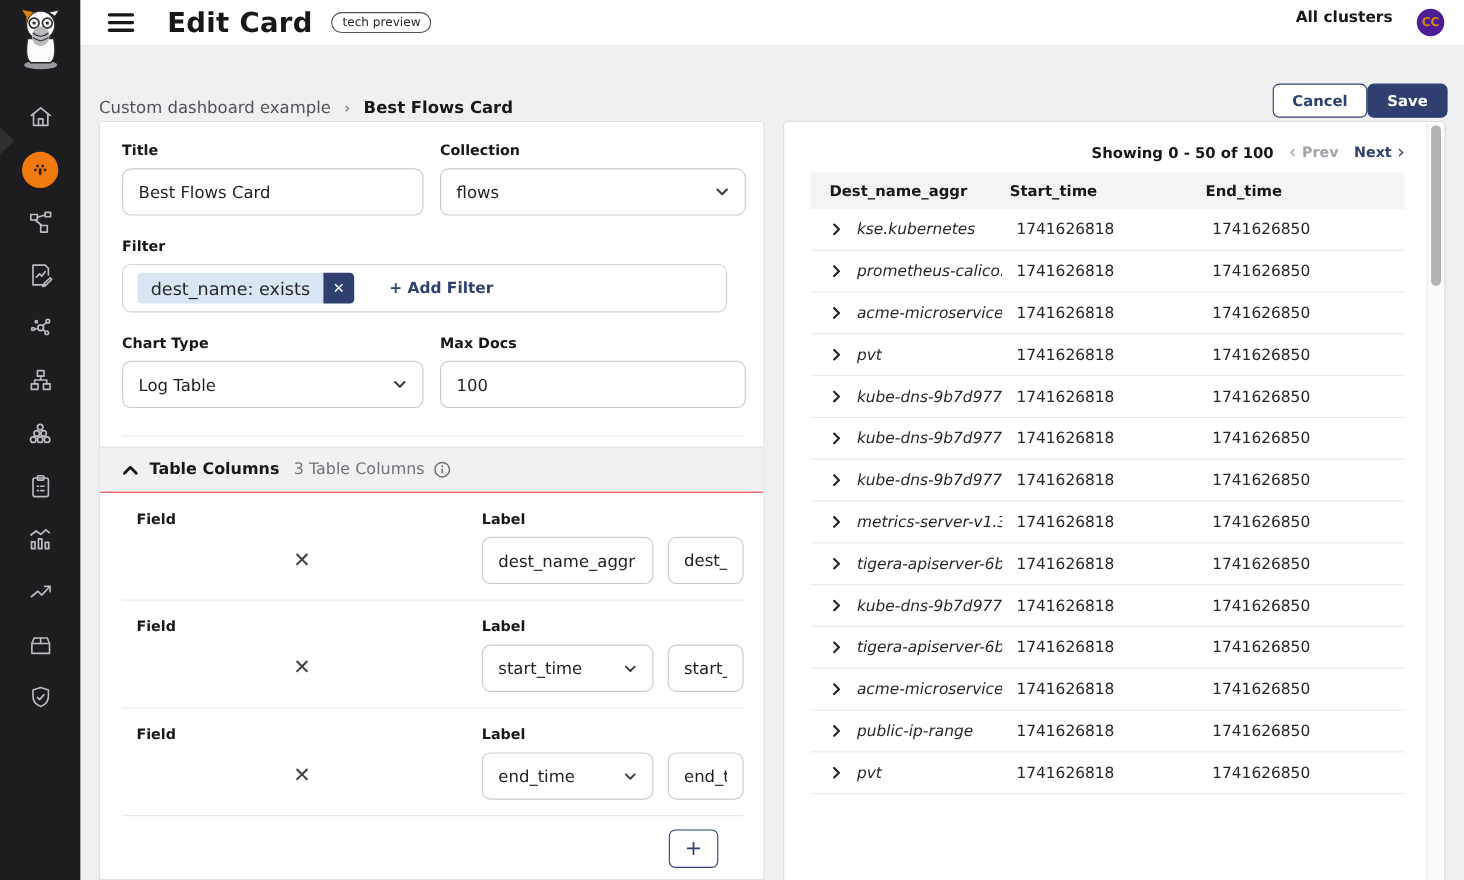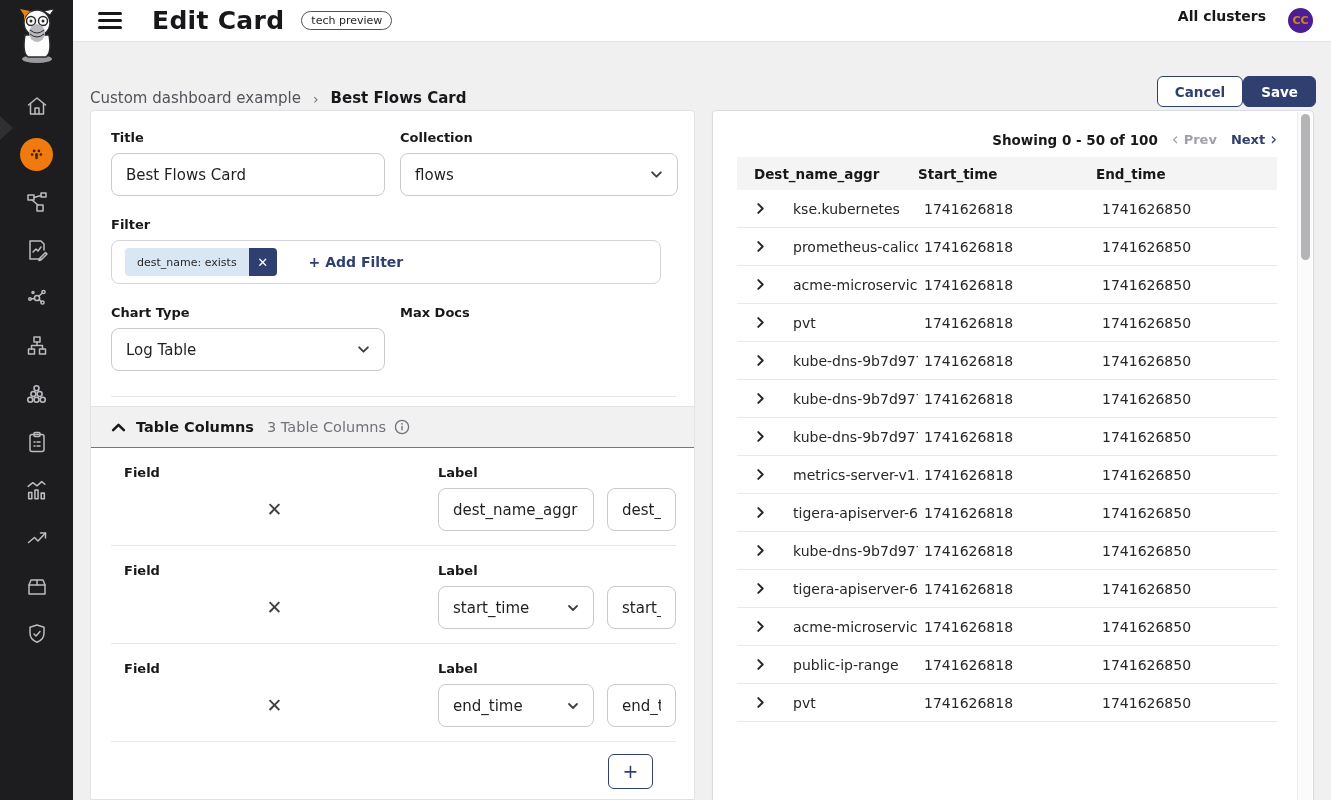--- a/index.html
+++ b/index.html
@@ -44,21 +44,21 @@
   .f-label { font-size:13px; font-weight:700; color:#18181b; margin-bottom:8px; }
   .grid-2 { display:grid; grid-template-columns:274px 278px; column-gap:15px; }
   .input, .select {
     height:43px; border:1px solid #c9c9ce; border-radius:8px; background:#fff; font-size:15px; color:#1f1f23;
     font-family:inherit; padding:0 14px; width:100%; display:flex; align-items:center; }
   input.input { outline:none; }
   .select { justify-content:space-between; cursor:pointer; }
   .sect { margin-bottom:21px; }
   .filter-box { width:550px; height:44px; border:1px solid #d4d4d8; border-radius:8px; display:flex; align-items:center; padding:0 8px; }
   .chip { display:flex; align-items:stretch; height:28px; margin-left:5px; cursor:default; }
-  .chip-text { background:#d9e7f4; color:#27272a; font-size:11px; display:flex; align-items:center; padding:0 12px; border-radius:4px 0 0 4px; }
+  .chip-text { background:#d9e7f4; color:#27272a; font-size:16px; display:flex; align-items:center; padding:0 12px; border-radius:4px 0 0 4px; }
   .chip-x { width:28px; background:#2f3f70; color:#fff; border:none; border-radius:0 4px 4px 0; font-size:13px; cursor:pointer; display:flex; align-items:center; justify-content:center; font-family:inherit; }
   .add-filter { margin-left:32px; color:#2f3f70; font-size:14px; font-weight:600; cursor:pointer; background:none; border:none; font-family:inherit; }
   .form-divider { border-top:1px solid #e7e7ea; margin:4px 0 0 0; }
   .tc-bar { margin:9px -18px 0 -20px; height:42px; background:#f1f1f2; border-top:1px solid #e4e4e6; border-bottom:1px solid #ef4444;
     display:flex; align-items:center; padding:0 20px; }
   .tc-title { font-size:14.5px; font-weight:700; margin-left:10px; }
   .tc-count { font-size:14.5px; color:#71717a; margin-left:13px; }
   .tc-info { margin-left:8px; display:flex; cursor:pointer; }
   .col-row { padding:17px 0 14px 13px; display:grid; grid-template-columns:301px 156px 1fr; column-gap:13px; border-bottom:1px solid #e7e7ea; }
   .col-row:last-of-type { border-bottom:none; }
@@ -74,21 +74,21 @@
   .showing { font-weight:600; color:#18181b; }
   .pg-prev { margin-left:14px; color:#a1a1aa; font-weight:600; display:flex; align-items:center; gap:5px; background:none; border:none; font-size:13px; font-family:inherit; cursor:default; }
   .pg-next { margin-left:14px; color:#2f3f70; font-weight:700; display:flex; align-items:center; gap:5px; background:none; border:none; font-size:13px; font-family:inherit; cursor:pointer; }
   .pg-chev { font-size:17px; line-height:1; font-weight:400; }
   .ptable { margin:0 38px 0 24px; width:540px; }
   .thead { display:grid; grid-template-columns:181px 178px 1fr; background:#f4f4f5; height:33px; align-items:center;
     font-size:13.5px; font-weight:700; }
   .thead .th1 { padding-left:17px; }
   .trow { display:grid; grid-template-columns:181px 178px 1fr; height:38px; align-items:center; font-size:14px;
     color:#27272a; border-bottom:1px solid #e9e9eb; }
-  .cell-name { display:flex; align-items:center; padding-left:18px; gap:27px; min-width:0; }
+  .cell-name { display:flex; align-items:center; padding-left:18px; gap:13px; min-width:0;font-style:italic; }
   .cell-name .nm { white-space:nowrap; overflow:hidden; max-width:132px; }
   .row-chev { flex:0 0 auto; display:flex; cursor:pointer; }
   .cell-num { padding-left:6px; }
   .vscroll { position:absolute; top:1px; right:1px; bottom:1px; width:15px; background:#fbfbfc; border-left:1px solid #ececee; }
   .vthumb { position:absolute; top:2px; left:3px; width:9px; height:146px; background:#b4b4b7; border-radius:5px; }
 </style>
 </head>
 <body>
 
 <div class="sidebar">
@@ -266,20 +266,21 @@
       <div class="f-label">Chart Type</div>
       <div class="select">
         <span>Log Table</span>
         <svg width="13" height="13" viewBox="0 0 12 12">
             <path d="M2 4 l4 4 4-4" fill="none" stroke="#3f3f46" stroke-width="1.8" stroke-linecap="round" stroke-linejoin="round"></path>
           </svg>
       </div>
     </div>
     <div>
       <div class="f-label">Max Docs</div>
+      <input class="input" value="100" style="">
     </div>
   </div>
 
   <div class="form-divider"></div>
 
   <div class="tc-bar">
     <svg width="15" height="15" viewBox="0 0 14 14">
         <path d="M2 9.5 L7 4.5 L12 9.5" fill="none" stroke="#18181b" stroke-width="2.4" stroke-linecap="round" stroke-linejoin="round"></path>
       </svg>
     <span class="tc-title">Table Columns</span>

